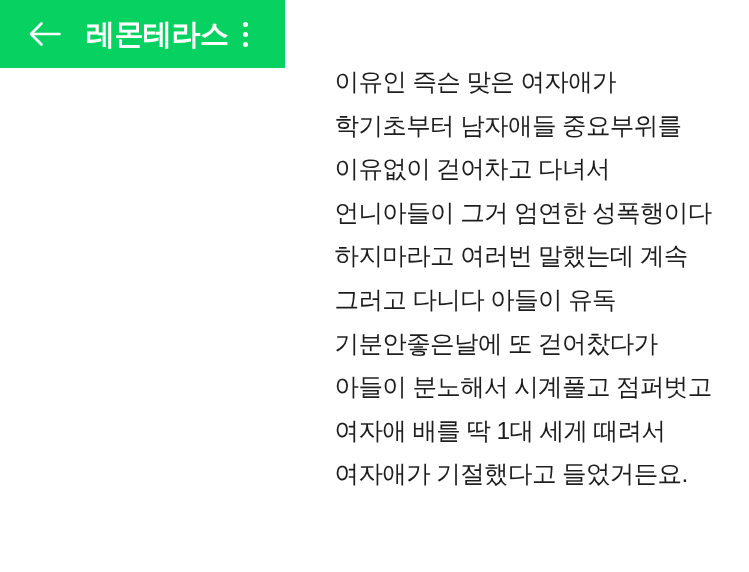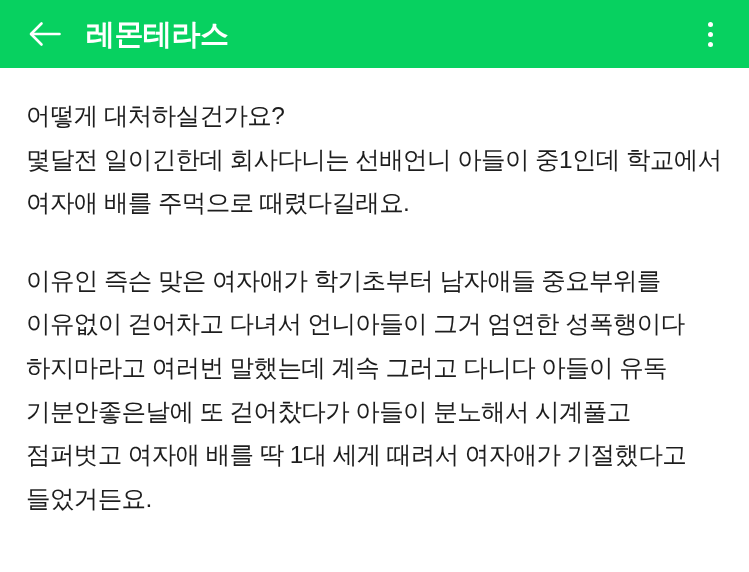--- a/index.html
+++ b/index.html
@@ -13,21 +13,22 @@
     height: 572px;
     font-family: "Liberation Sans", sans-serif;
     overflow: hidden;
   }
   .screen {
     width: 749px;
     height: 572px;
     position: relative;
     background: #ffffff;
     display: flex;
-    flex-direction: column;
+    flex-direction: row;
+    gap: 24px;
   }
 
   
   .appbar {
     height: 68px;
     flex: 0 0 68px;
     background: #07d160;
     display: flex;
     align-items: center;
     padding: 0 22px 0 24px;
@@ -108,19 +109,17 @@
     </div>
     <div class="appbar-title">레몬테라스</div>
     <div class="appbar-menu">
       <i></i>
       <i></i>
       <i></i>
     </div>
   </div>
 
   <div class="content">
-    <p class="post-para">어떻게 대처하실건가요?
-몇달전 일이긴한데 회사다니는 선배언니 아들이 중1인데 학교에서 여자애 배를 주먹으로 때렸다길래요.</p>
     <div class="para-gap"></div>
     <p class="post-para">이유인 즉슨 맞은 여자애가 학기초부터 남자애들 중요부위를 이유없이 걷어차고 다녀서 언니아들이 그거 엄연한 성폭행이다 하지마라고 여러번 말했는데 계속 그러고 다니다 아들이 유독 기분안좋은날에 또 걷어찼다가 아들이 분노해서 시계풀고 점퍼벗고 여자애 배를 딱 1대 세게 때려서 여자애가 기절했다고 들었거든요.</p>
   </div>
 
 </div>
 
 </body></html>

